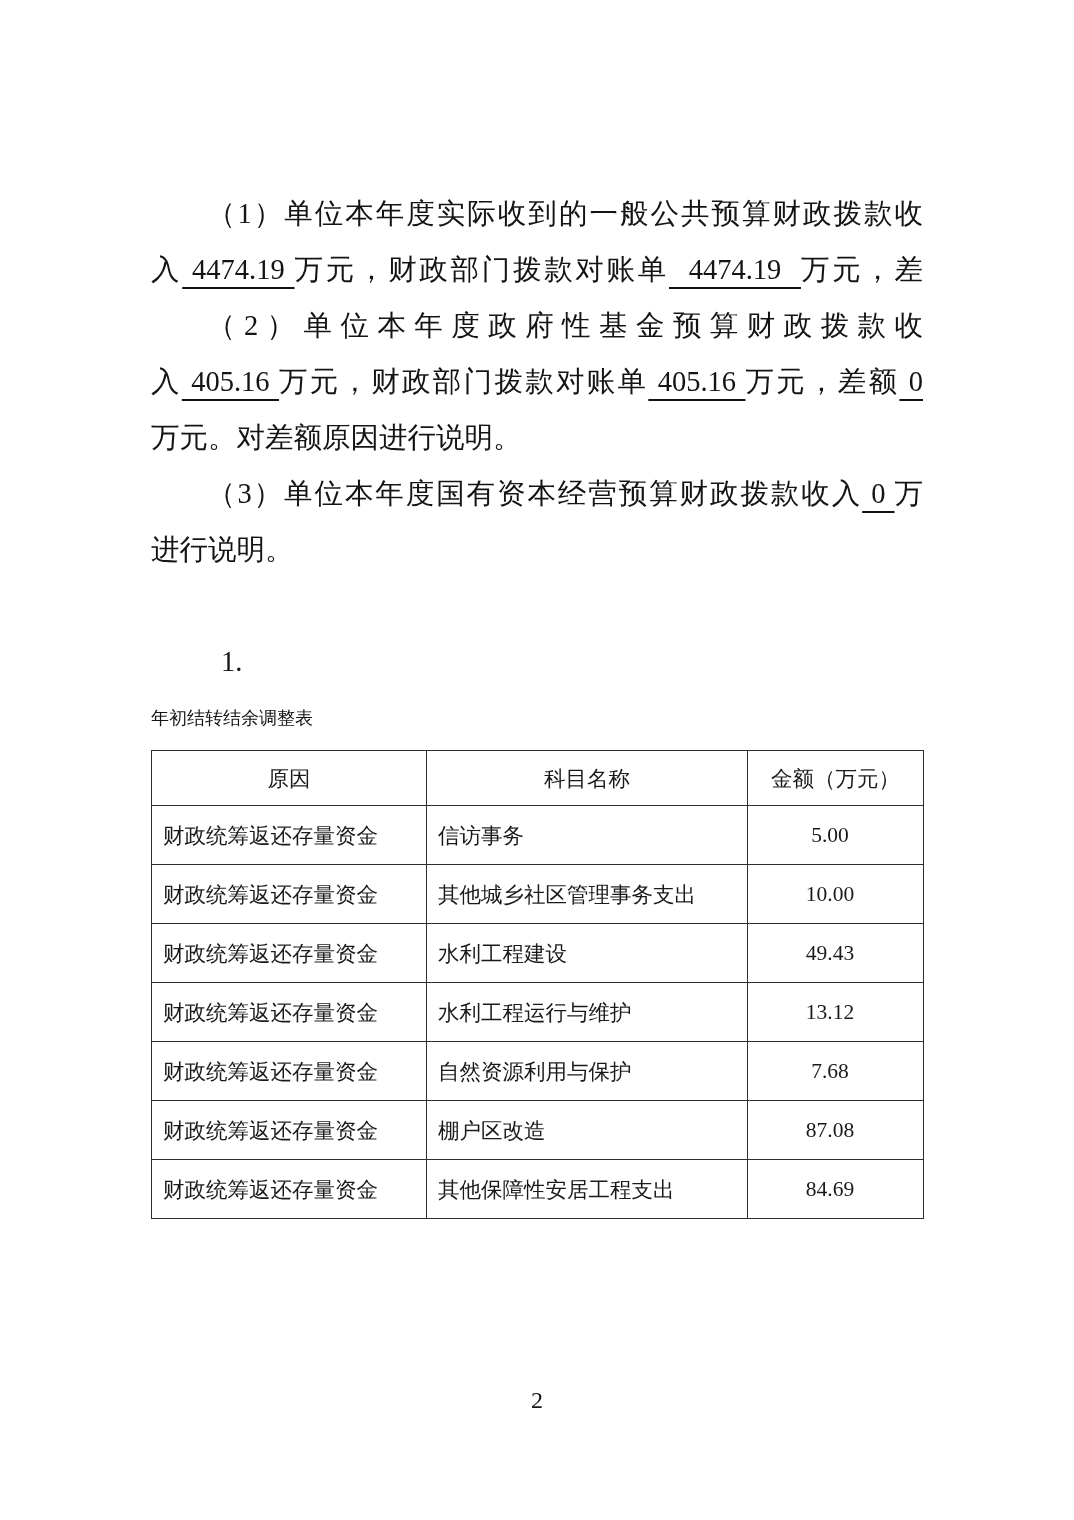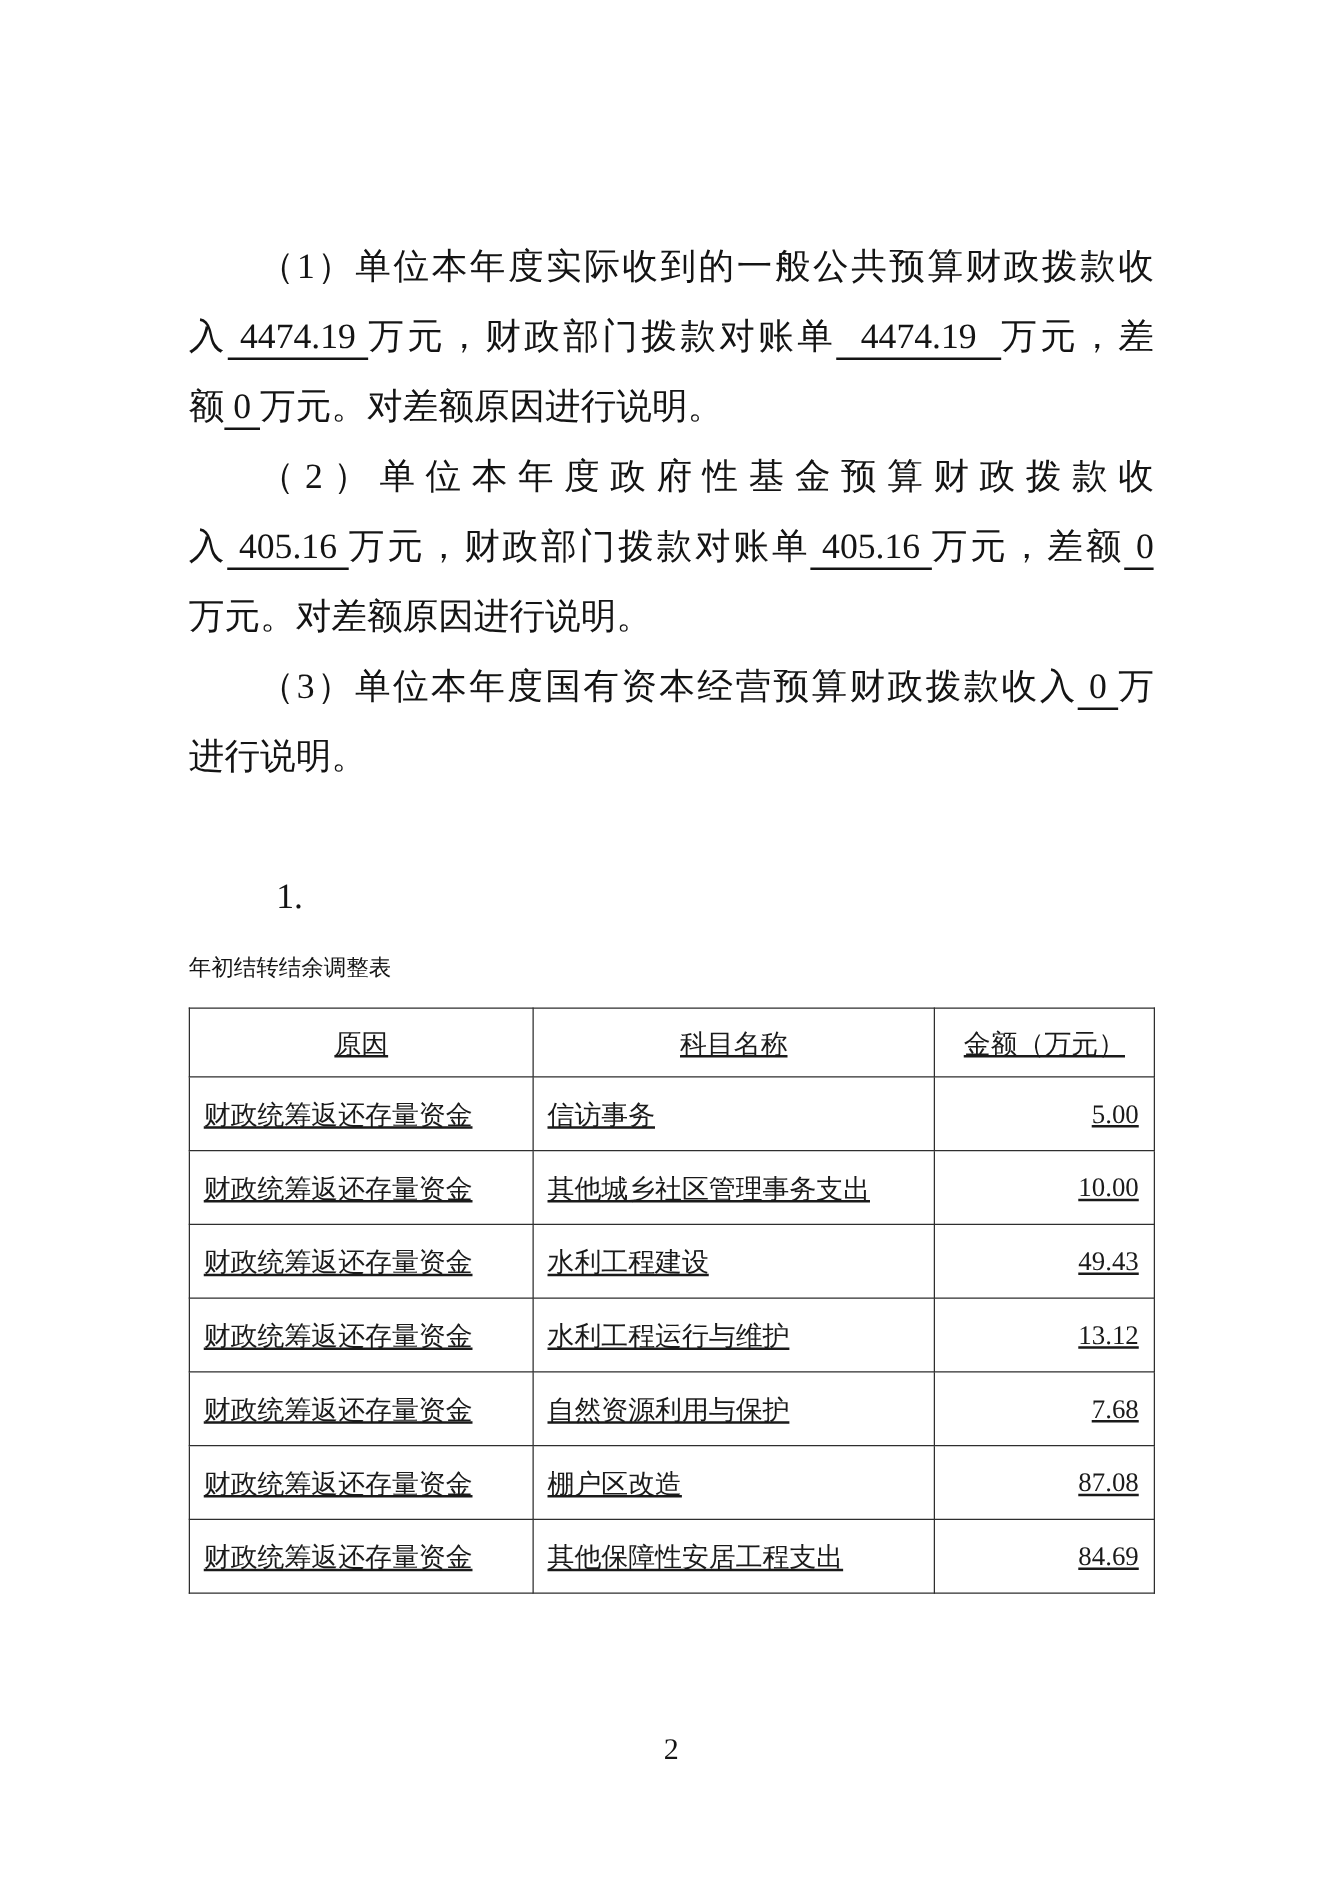--- a/index.html
+++ b/index.html
@@ -29,46 +29,44 @@
     table-layout:fixed;
     margin-top:4px;
     font-size:21.5px;
     color:#1a1a1a;
   }
   table.doc th, table.doc td {
     border:1.6px solid #2e2e2e;
     font-weight:normal;
     vertical-align:middle;
     overflow:hidden;
-    text-decoration:underline;
   }
   table.doc thead th { height:52px; text-align:center; }
   table.doc tbody td { height:56px; }
   td.c1 { padding-left:11px; }
   td.c2 { padding-left:11px;margin-left:30px; }
-  td.c3 { text-align:right; padding-right:12px; }
+  td.c3 { text-align:center; padding-right:12px; }
   .pageno {
     position:absolute; top:1384px; left:0; width:100%;
     text-align:center; font-size:24px; line-height:32px;
   }
 </style>
 </head>
 <body>
 
 <div class="page">
   <div class="content">
 
     <div class="ln b ind70">
       
     </div>
 
     <div id="paras">
         <div class="ln jl ind"><span class="">（1）单位本年度实际收到的一般公共预算财政拨款收</span></div>
         <div class="ln jl"><span class="">入</span><span class="u"> 4474.19 </span><span class="">万元，财政部门拨款对账单</span><span class="u">  4474.19  </span><span class="">万元，差</span></div>
-        <div class="ln"><span class="">额</span><span class="u"> 0 </span><span class="">万元。对差额原因进行说明。</span></div>
         <div class="ln jl ind"><span class="">（2）单位本年度政府性基金预算财政拨款收</span></div>
         <div class="ln jl"><span class="">入</span><span class="u"> 405.16 </span><span class="">万元，财政部门拨款对账单</span><span class="u"> 405.16 </span><span class="">万元，差额</span><span class="u"> 0</span></div>
         <div class="ln"><span class="">万元。对差额原因进行说明。</span></div>
         <div class="ln jl ind"><span class="">（3）单位本年度国有资本经营预算财政拨款收入</span><span class="u"> 0 </span><span class="">万</span></div>
         <div class="ln"><span class="">进行说明。</span></div>
       </div>
 
     <div class="ln b ind70">
       
     </div>

